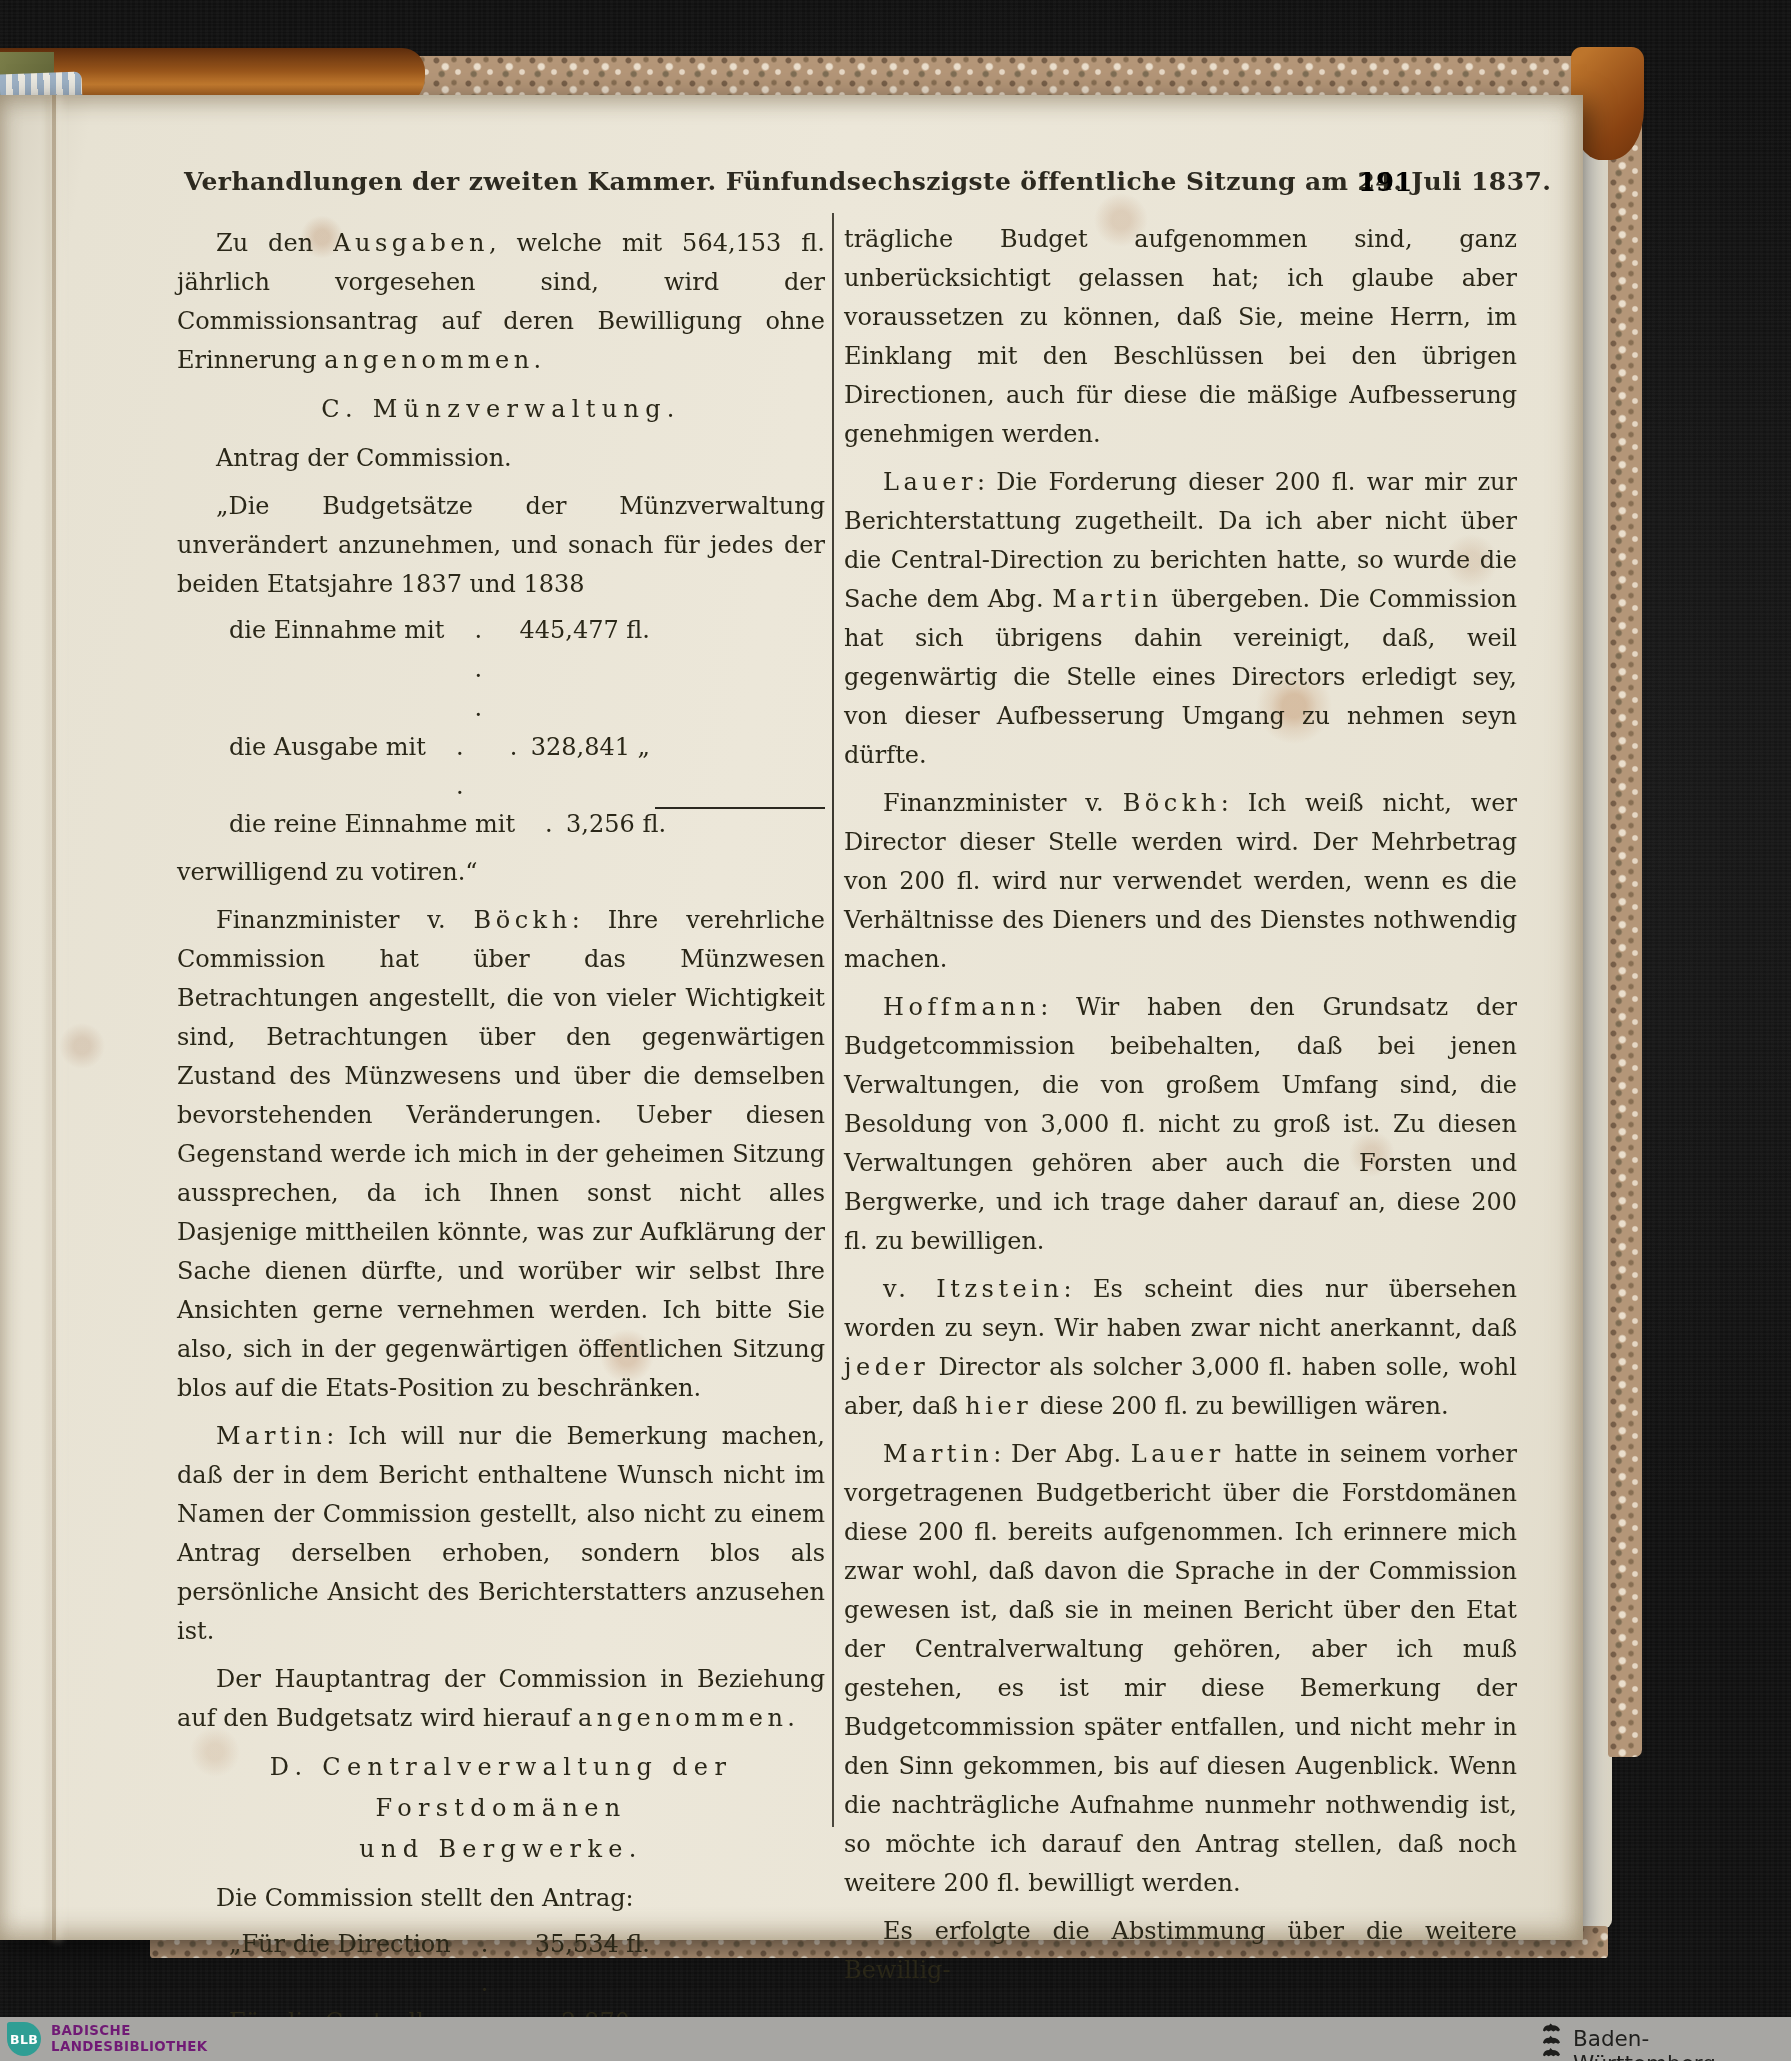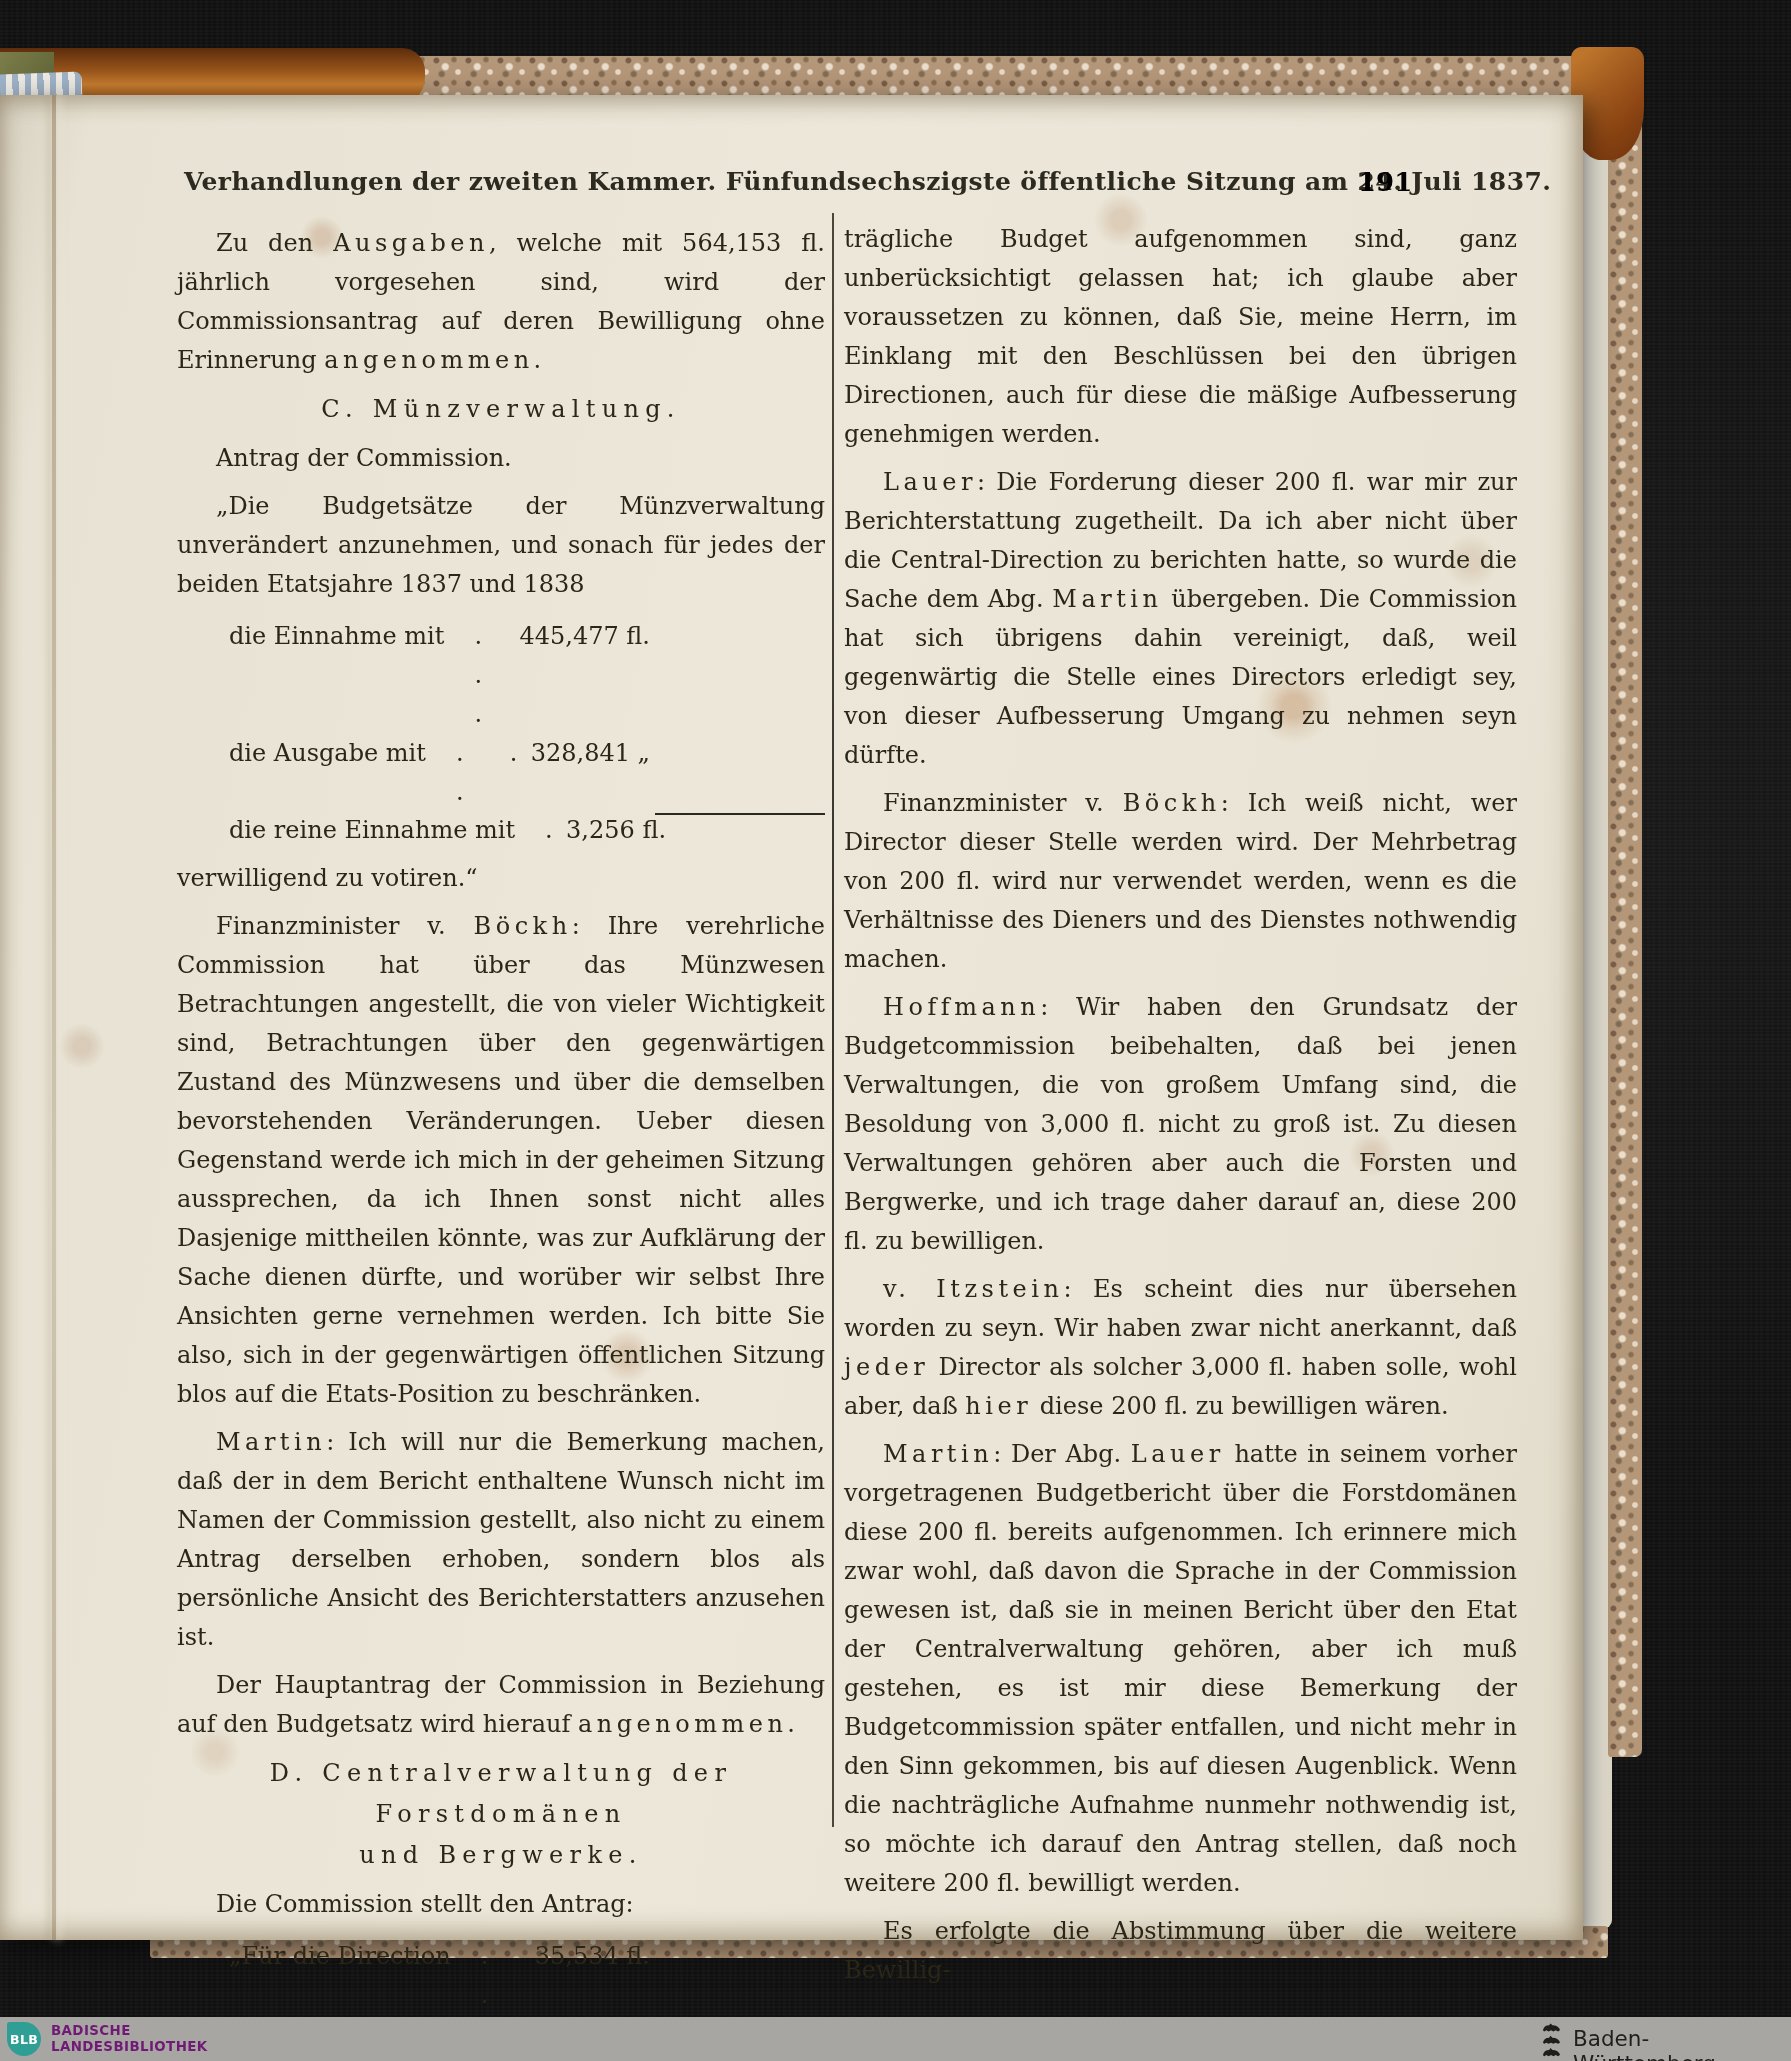--- a/index.html
+++ b/index.html
@@ -112,21 +112,21 @@
     position:absolute;left:832px;top:213px;width:1.8px;height:1614px;
     background:linear-gradient(180deg,#4a463c,#37342c 50%,#4a463c);
   }
   .blk{margin:9px 0 0;}
   .col .blk:first-child{margin-top:0;}
   p.para{text-indent:39px;margin-bottom:0;}
   p.noindent{text-indent:0;}
   .heading{text-align:center;letter-spacing:6.3px;text-indent:0;}
   .heading div{line-height:41px;}
   .sperr{letter-spacing:4.5px;}
-  .amounts{margin-top:13px;}
+  .amounts{margin-top:7px;}
   .arow{display:flex;align-items:baseline;padding-left:52px;width:421px;line-height:39px;}
   .alabel{white-space:nowrap;}
   .adots{margin-left:30px;letter-spacing:13.4px;}
   .aval{margin-left:auto;white-space:nowrap;}
   .arule{width:170px;border-top:2.7px solid #2b2820;margin:0.9px 0 -3.6px auto;height:0;}
 
   
   .footer{
     position:absolute;left:0;top:2017px;width:1791px;height:60px;
     background:#a7a6a3;

